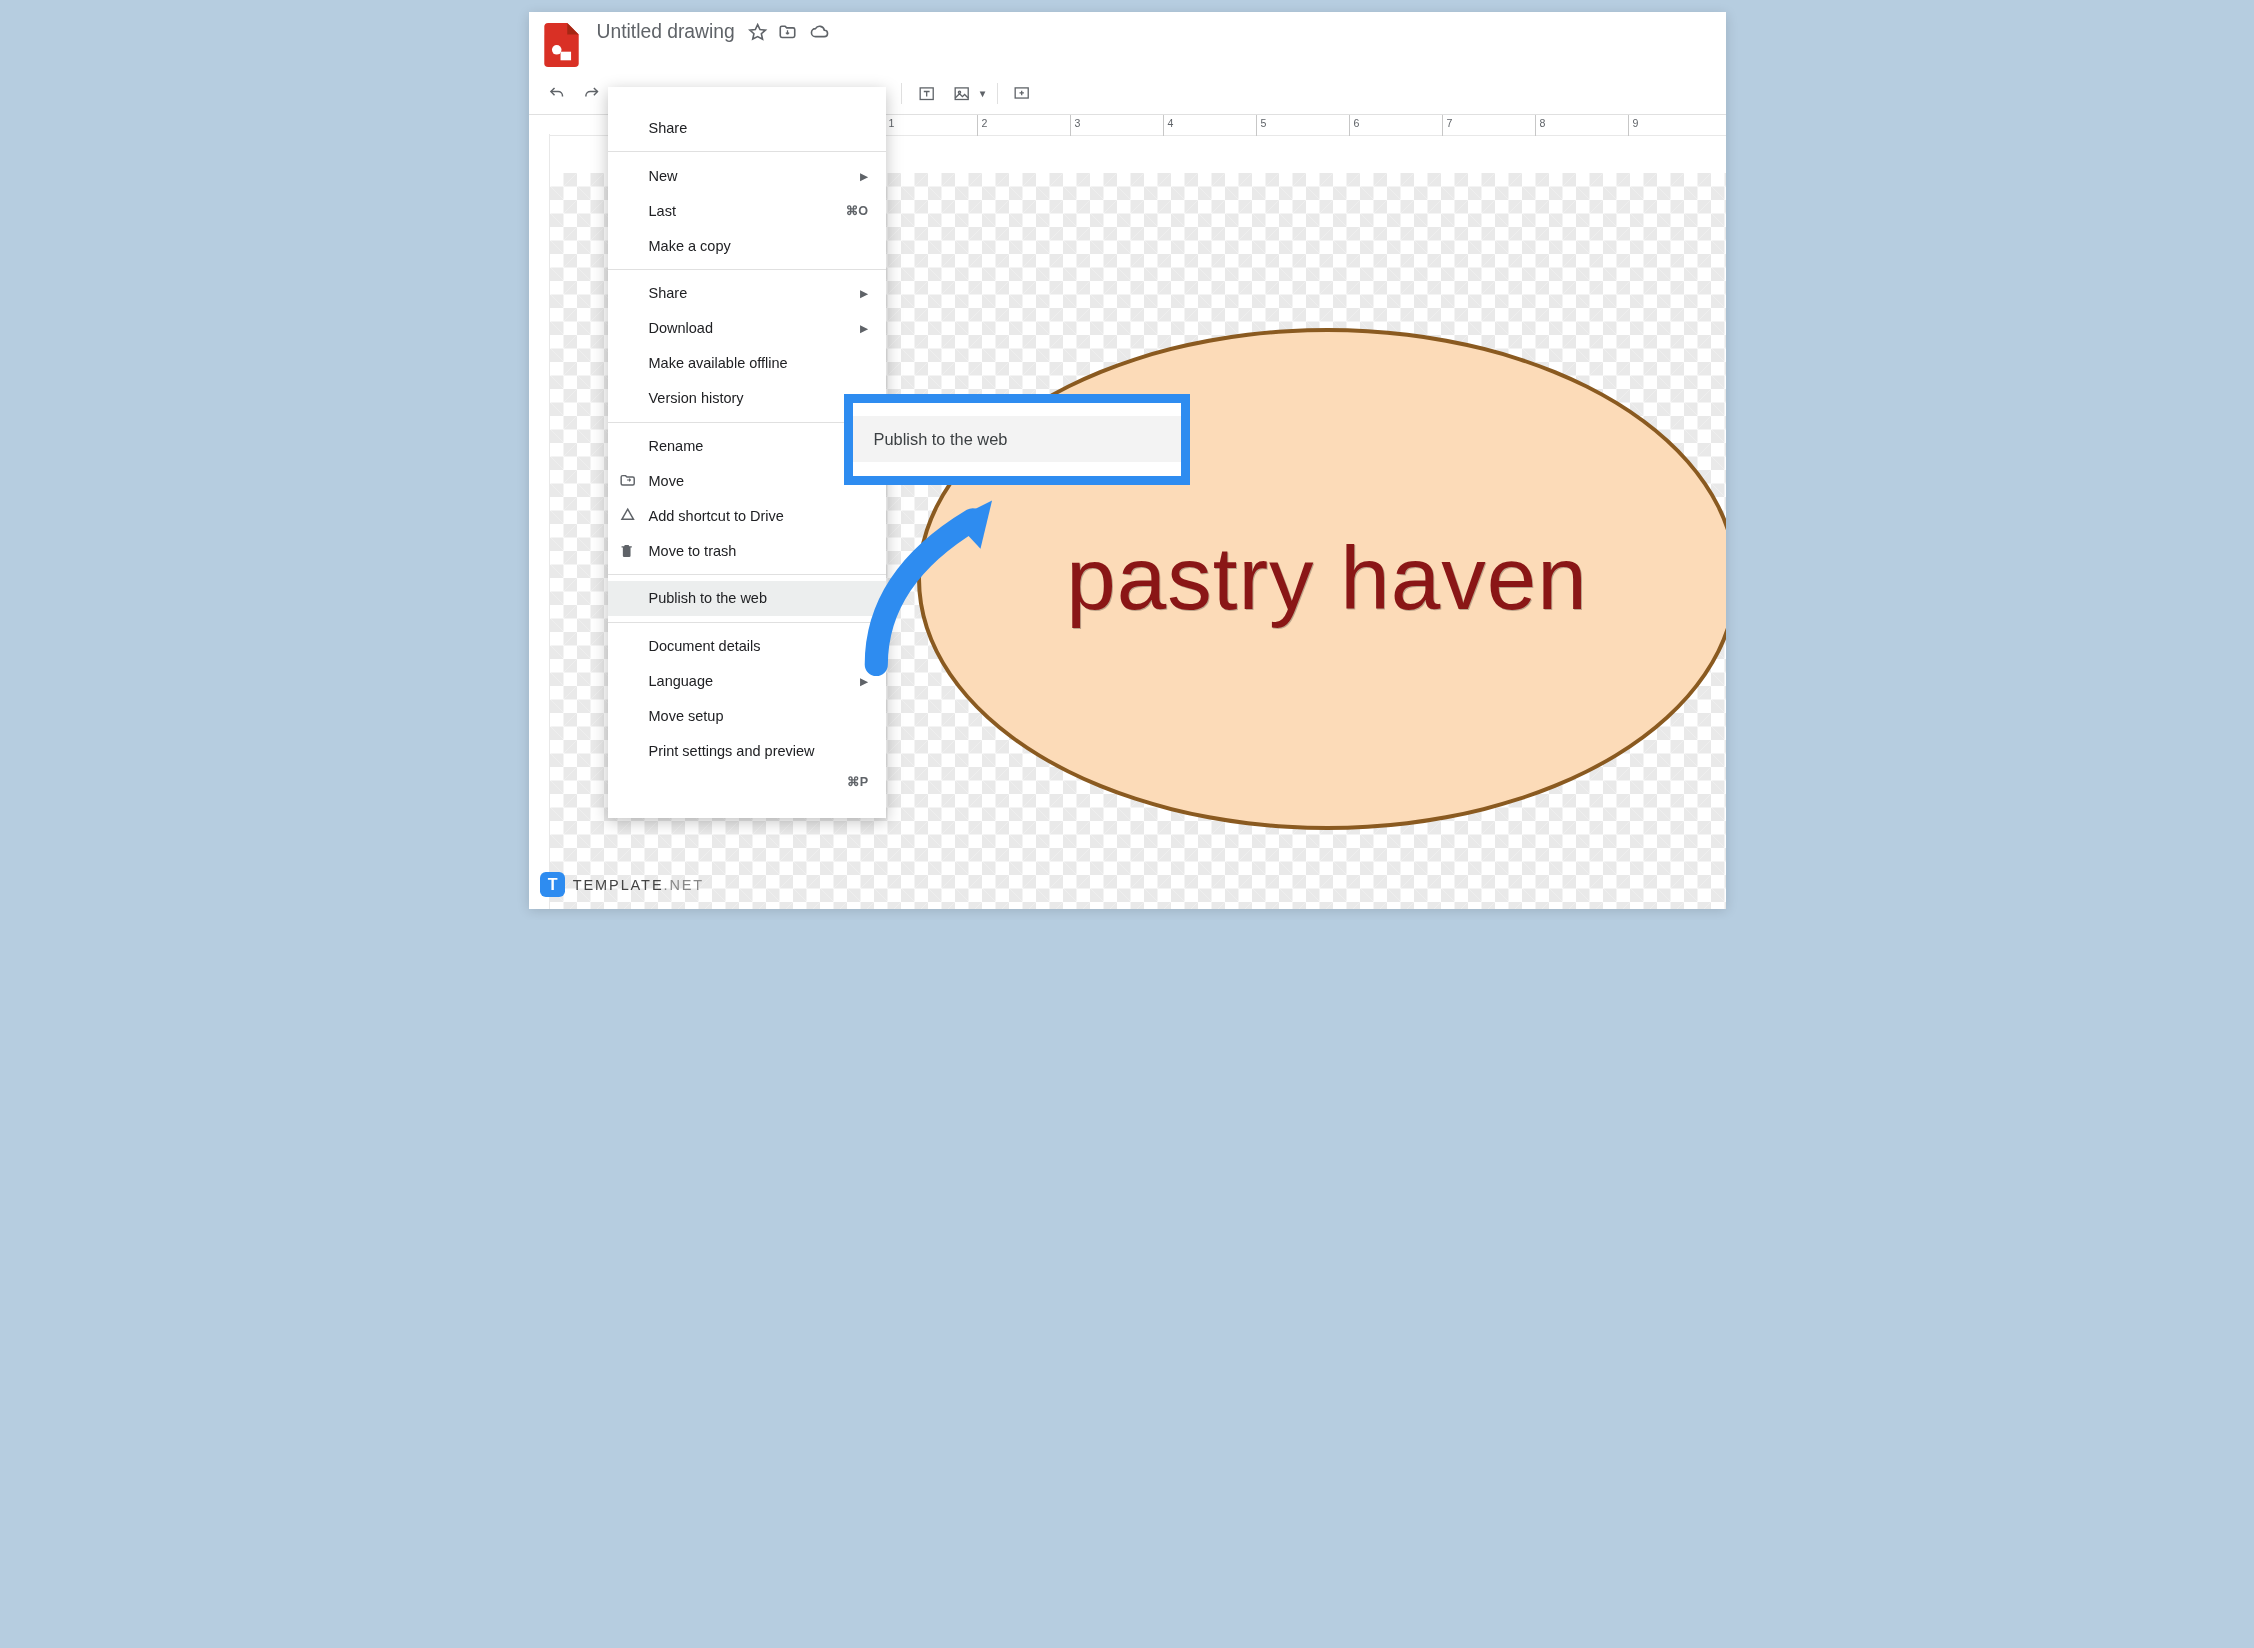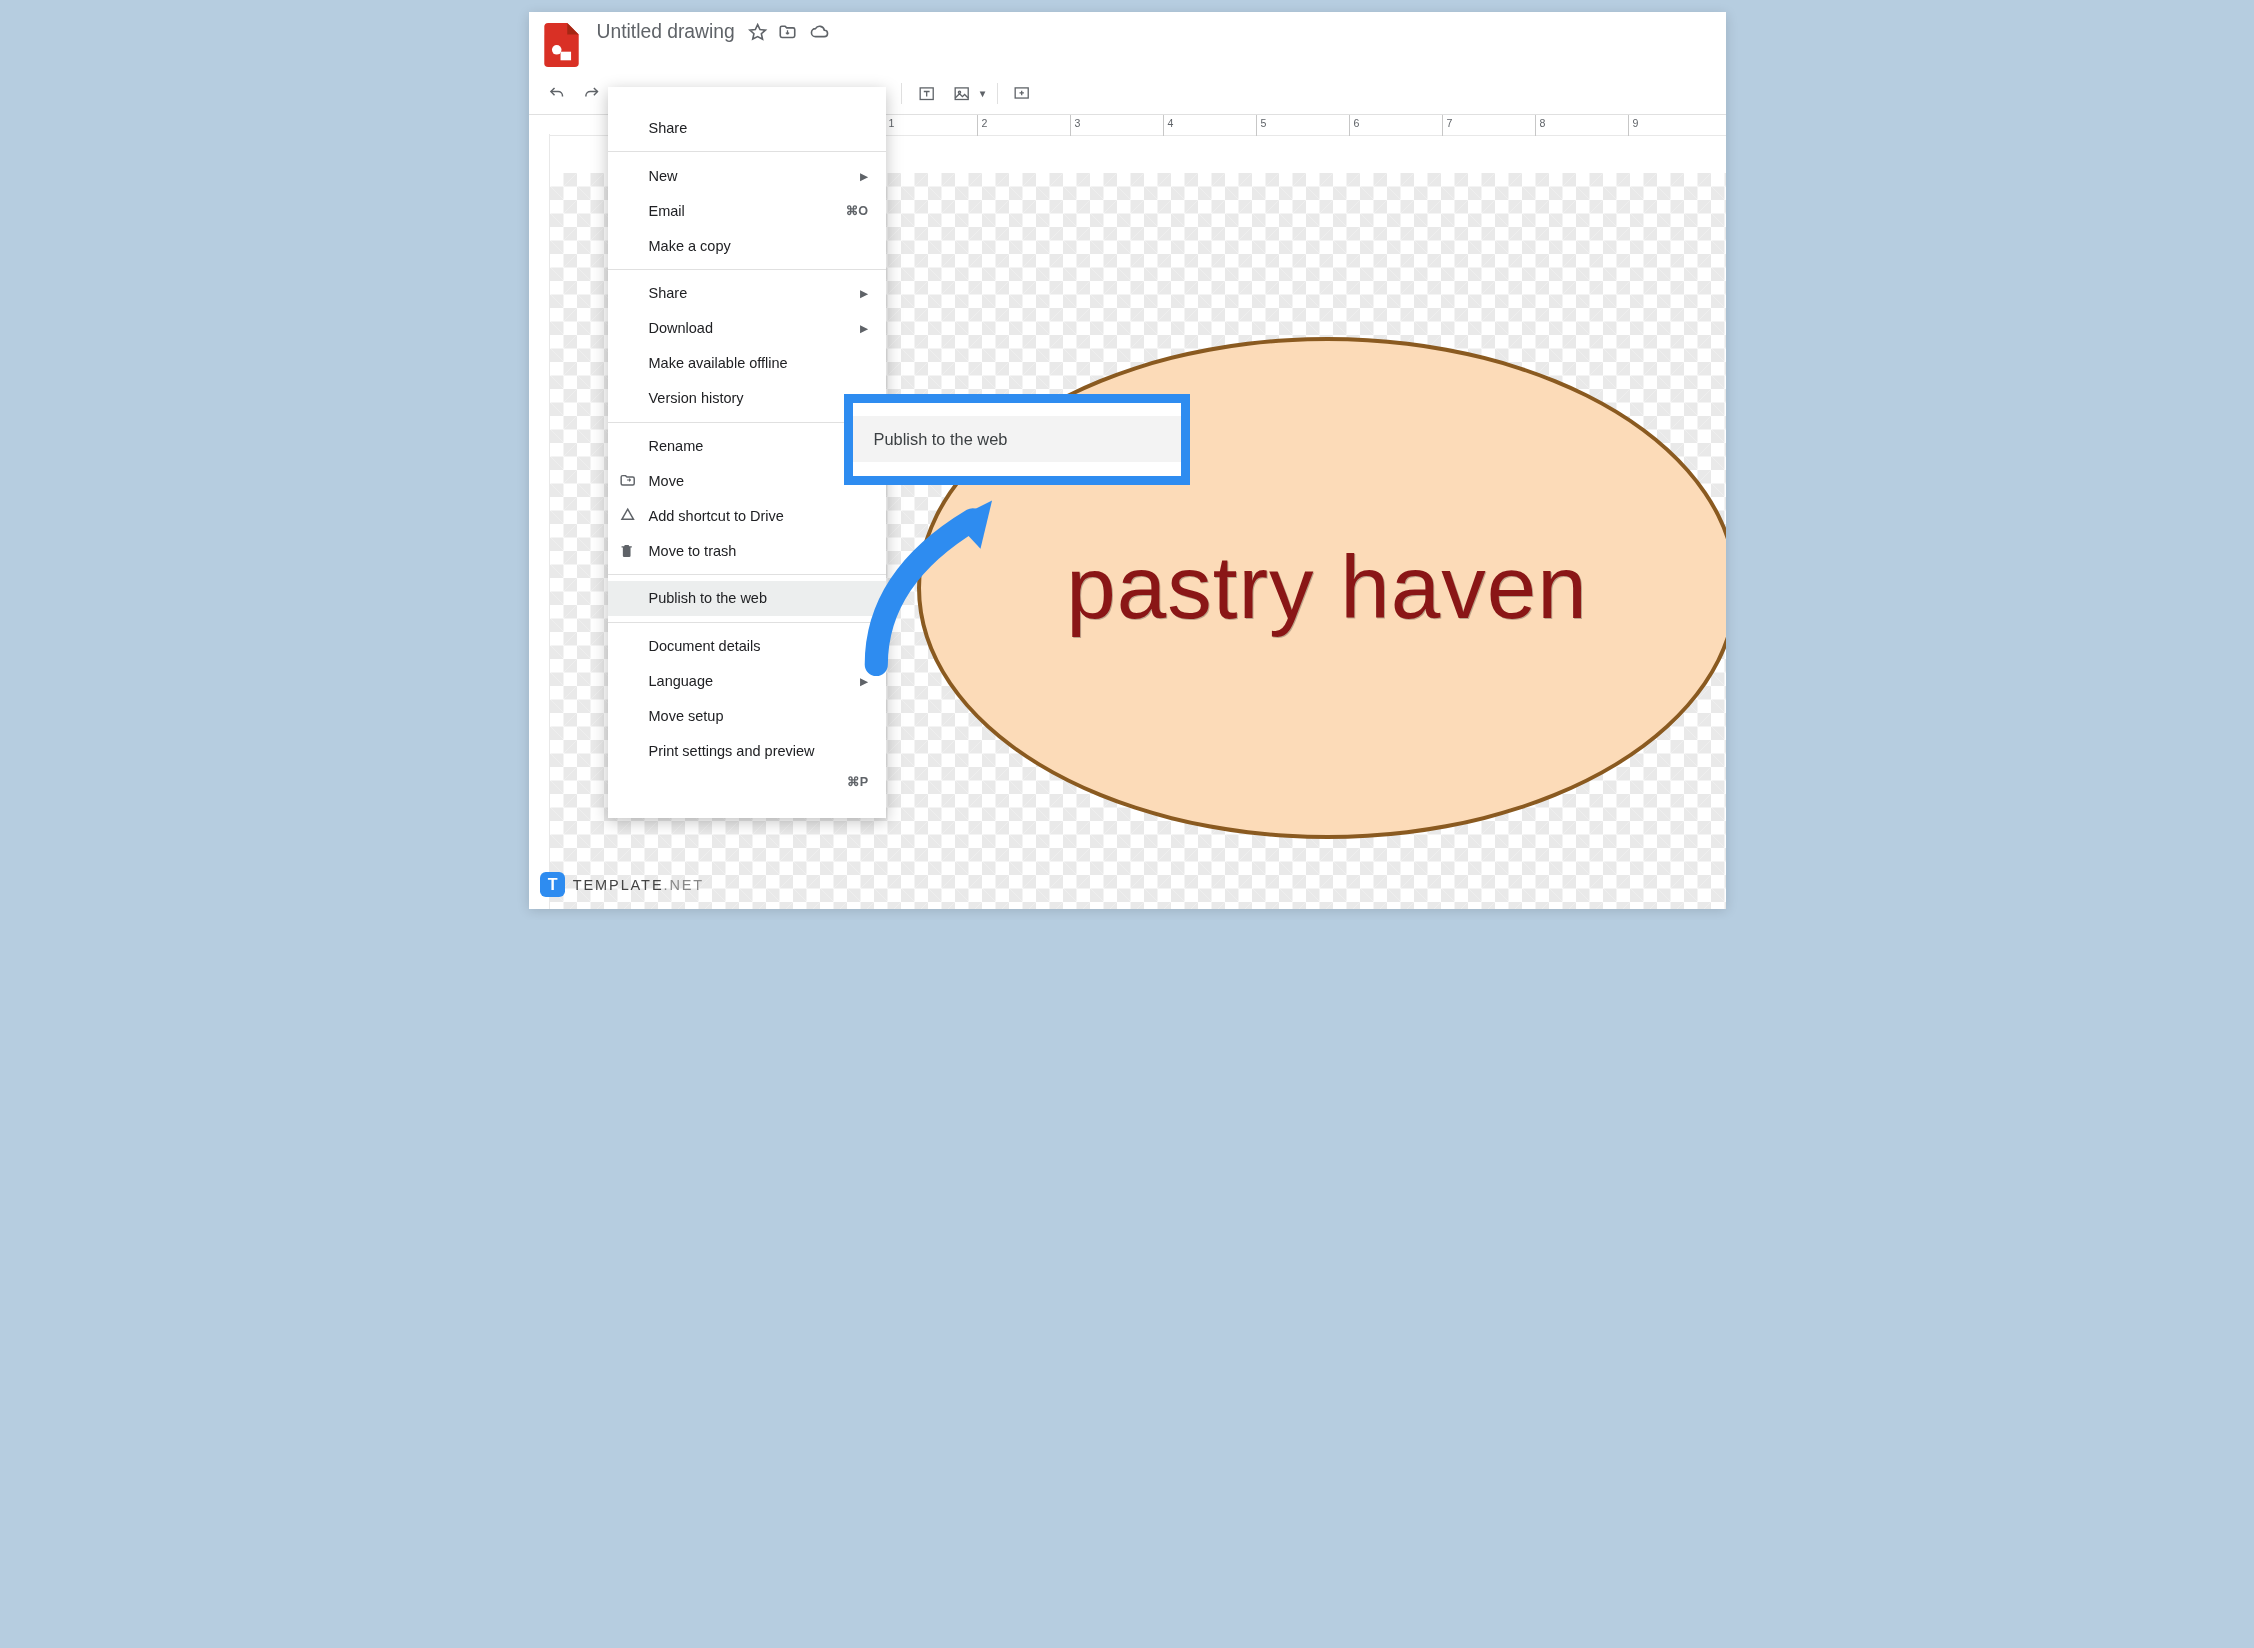--- a/index.html
+++ b/index.html
@@ -41,21 +41,21 @@
   background-image:
     linear-gradient(45deg,#e9e9e9 25%,transparent 25%),
     linear-gradient(-45deg,#e9e9e9 25%,transparent 25%),
     linear-gradient(45deg,transparent 75%,#e9e9e9 75%),
     linear-gradient(-45deg,transparent 75%,#e9e9e9 75%);
   background-size:27px 27px;
   background-position:0 0,0 13.5px,13.5px -13.5px,-13.5px 0;
   background-color:#fff;
 }
 .ellipse-shape {
-  position:absolute; left:367px; top:203px; width:821px; height:502px;
+  position:absolute; left:367px; top:194px; width:821px; height:502px;
   border-radius:50%; background:#fcdbb8; border:4.8px solid #8a5a20;
   display:flex; align-items:center; justify-content:center;
 }
 .ellipse-text { font-size:89px; color:#8a1616; font-weight:400; letter-spacing:1px; text-shadow:1px 1px 0 rgba(0,0,0,.25); }
 .dropdown {
   position:absolute; left:79px; top:75px; width:278px;
   background:#fff; box-shadow:0 3.9px 15.4px rgba(0,0,0,.25);
   z-index:25; padding:24px 0;
 }
 .dd-item { display:flex; align-items:center; height:35px; padding:0 17.4px 0 41px; font-size:14.5px; color:#202124; cursor:pointer; position:relative; }
@@ -199,21 +199,21 @@
   <div class="dropdown">
     <div class="dd-item">
         <span>Share</span>
       </div>
     <div class="dd-divider"></div>
     <div class="dd-item">
         <span>New</span>
         <span class="chev">▶</span>
       </div>
     <div class="dd-item">
-        <span>Email</span>
+        <span>Last</span>
         <span class="shortcut">⌘O</span>
       </div>
     <div class="dd-item">
         <span>Make a copy</span>
       </div>
     <div class="dd-divider"></div>
     <div class="dd-item">
         <span>Share</span>
         <span class="chev">▶</span>
       </div>

